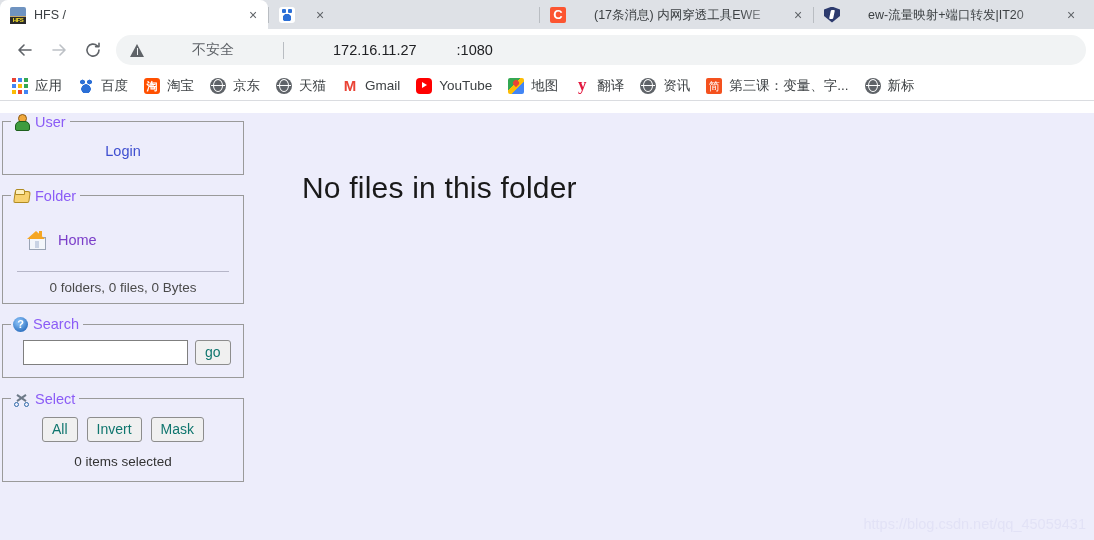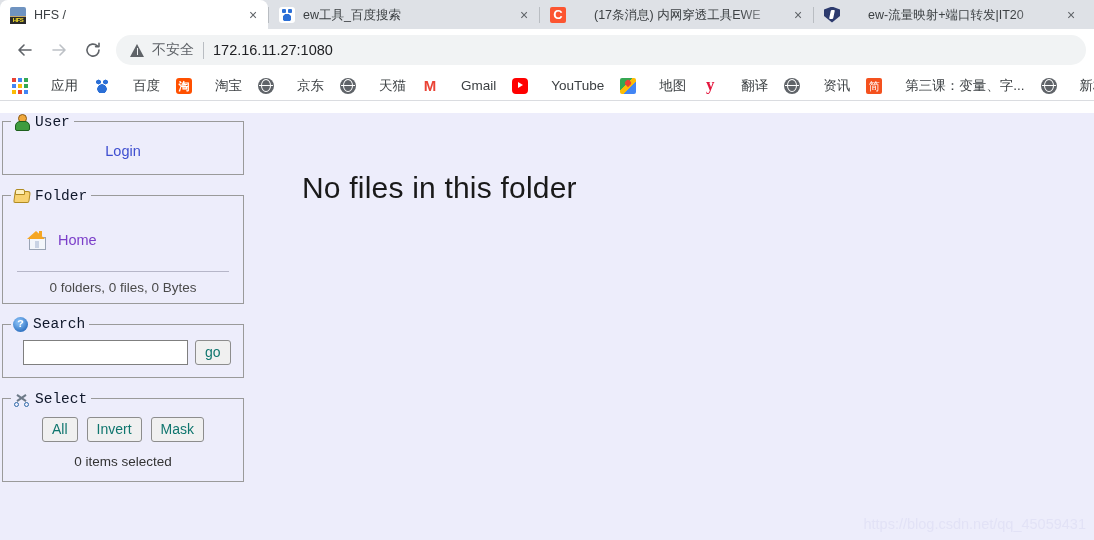--- a/index.html
+++ b/index.html
@@ -135,20 +135,21 @@
   .omnibox {
     flex: 1 1 auto;
     height: 30px;
     background: #f1f3f4;
     border-radius: 16px;
     display: flex;
     align-items: center;
     padding: 0 14px;
     margin-left: 6px;
     font-size: 14px;
+    gap: 40px;
   }
   .warn-icon {
     width: 15px; height: 14px;
     margin-right: 7px;
     flex: 0 0 15px;
     position: relative;
   }
   .warn-icon::before {
     content: "";
     position: absolute; left: 0; top: 1px;
@@ -179,21 +180,20 @@
     padding: 0 4px;
     overflow: hidden;
     border-bottom: 1px solid #dadce0;
   }
   .bk {
     display: flex;
     align-items: center;
     padding: 3px 8px;
     flex: 0 0 auto;
     white-space: nowrap;
-    gap: 16px;
   }
   .bk-ico {
     width: 16px; height: 16px;
     flex: 0 0 16px;
     margin-right: 7px;
     position: relative;
     display: inline-block;
   }
   .bk-label { font-size: 13.5px; color: #3c4043; }
 
@@ -310,24 +310,23 @@
   }
   fieldset.panel {
     border: 1px solid #9a9a9a;
     margin: 0 8px 12px 2px;
     padding: 4px 8px 8px 8px;
     background: transparent;
   }
   fieldset.panel legend {
     padding: 0 4px 0 2px;
     font-size: 14.5px;
-    color: #0f172a;
+    color: #8b5cf6;
     display: flex;
     align-items: center;
-    font-family: Liberation Mono, monospace;
   }
   .legend-ico {
     width: 17px; height: 17px;
     margin-right: 5px;
     display: inline-block;
     position: relative;
     vertical-align: middle;
   }
   
   .ico-user::before {
@@ -502,21 +501,20 @@
 
     <div class="tab active" style="width:268px">
       <span class="favicon fav-hfs"></span>
       <span class="tab-title">HFS /</span>
       <span class="tab-close">×</span>
     </div>
     <span class="tab-sep"></span>
 
     <div class="tab" style="width:270px">
       <span class="favicon fav-baidu"></span>
-      <span class="tab-title">ew工具_百度搜索</span>
       <span class="tab-close">×</span>
     </div>
     <span class="tab-sep"></span>
 
     <div class="tab faded" style="width:273px">
       <span class="favicon fav-csdn">C</span>
       <span class="tab-title">(17条消息) 内网穿透工具EWE</span>
       <span class="tab-close">×</span>
     </div>
     <span class="tab-sep"></span>

